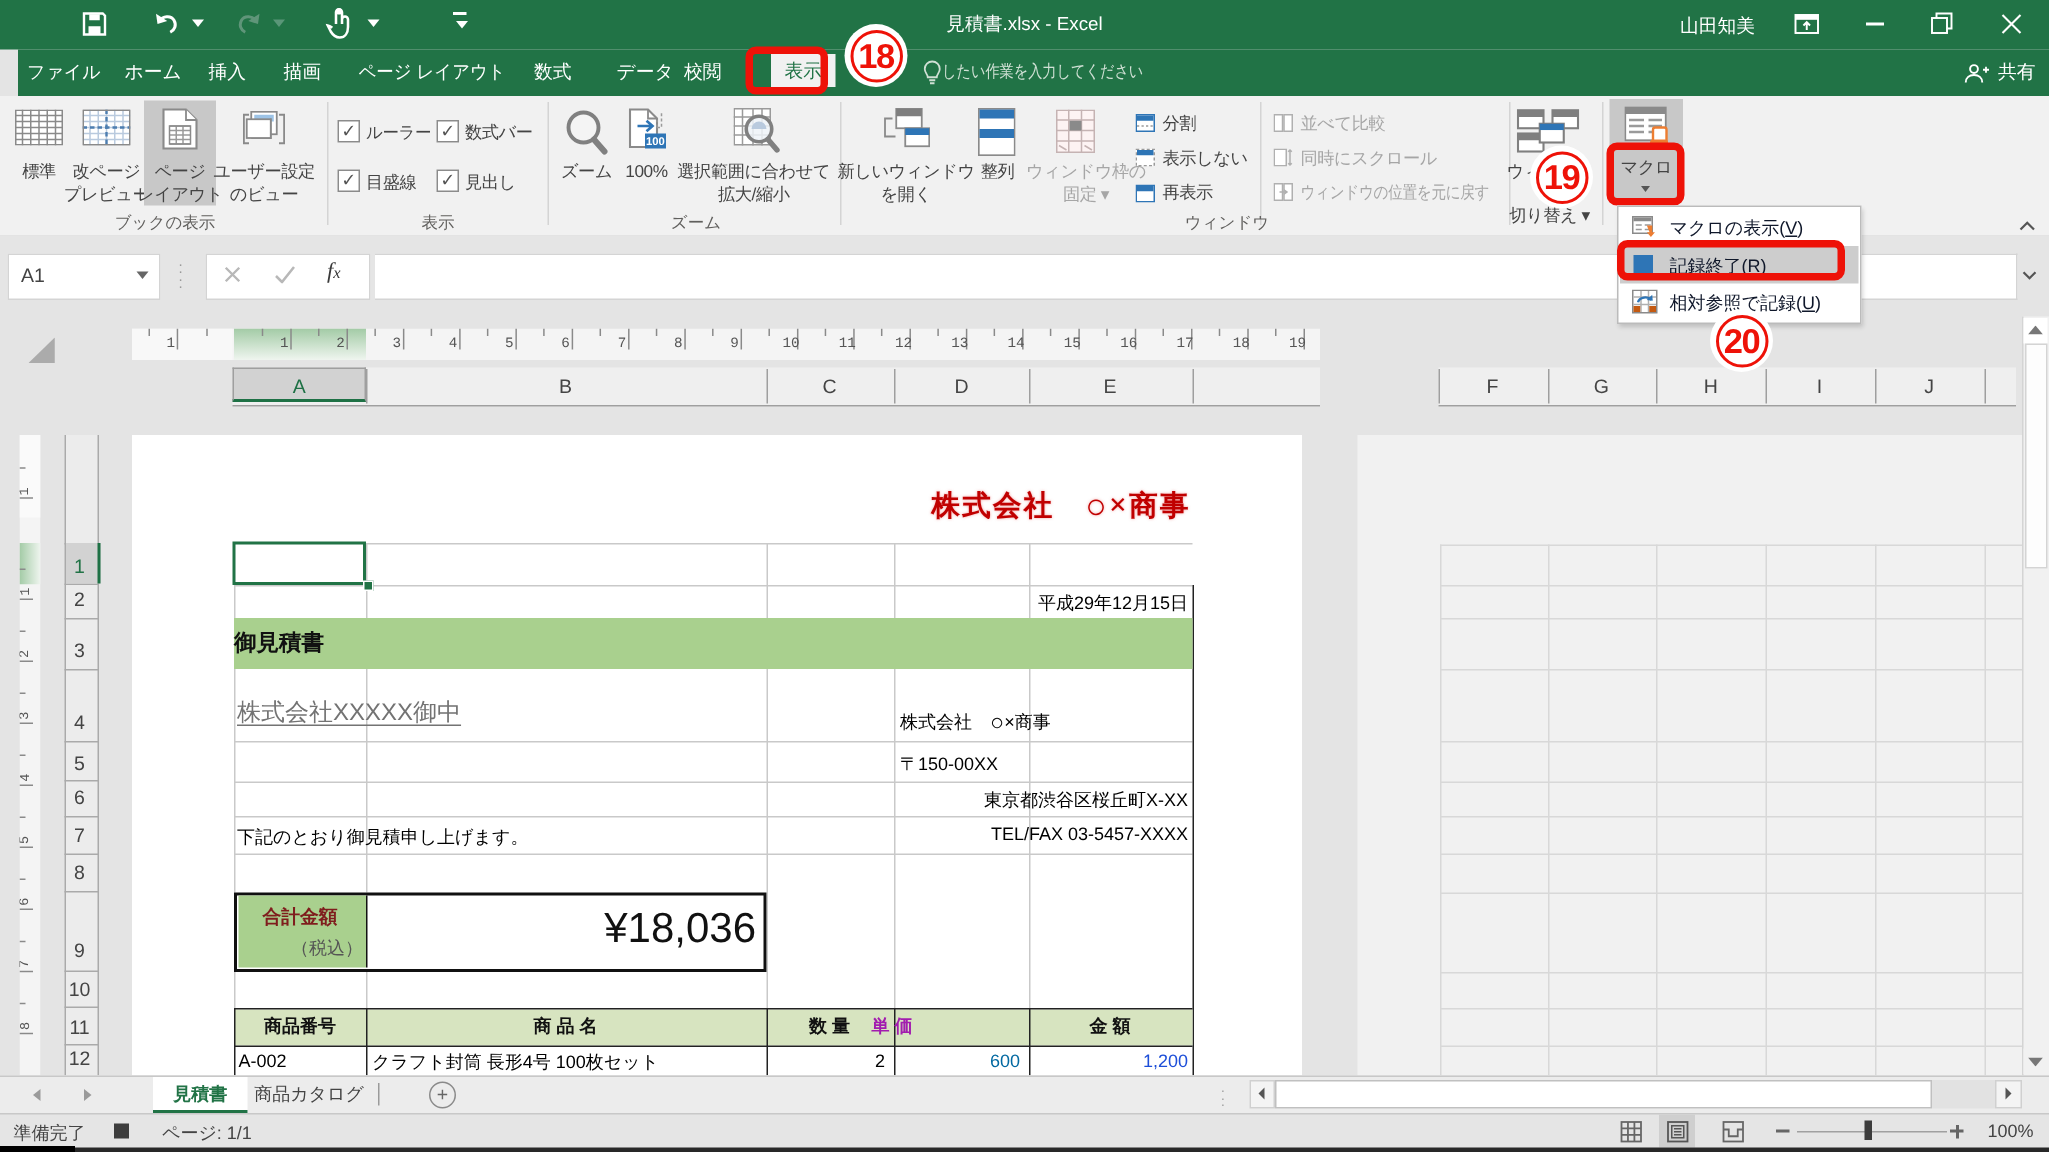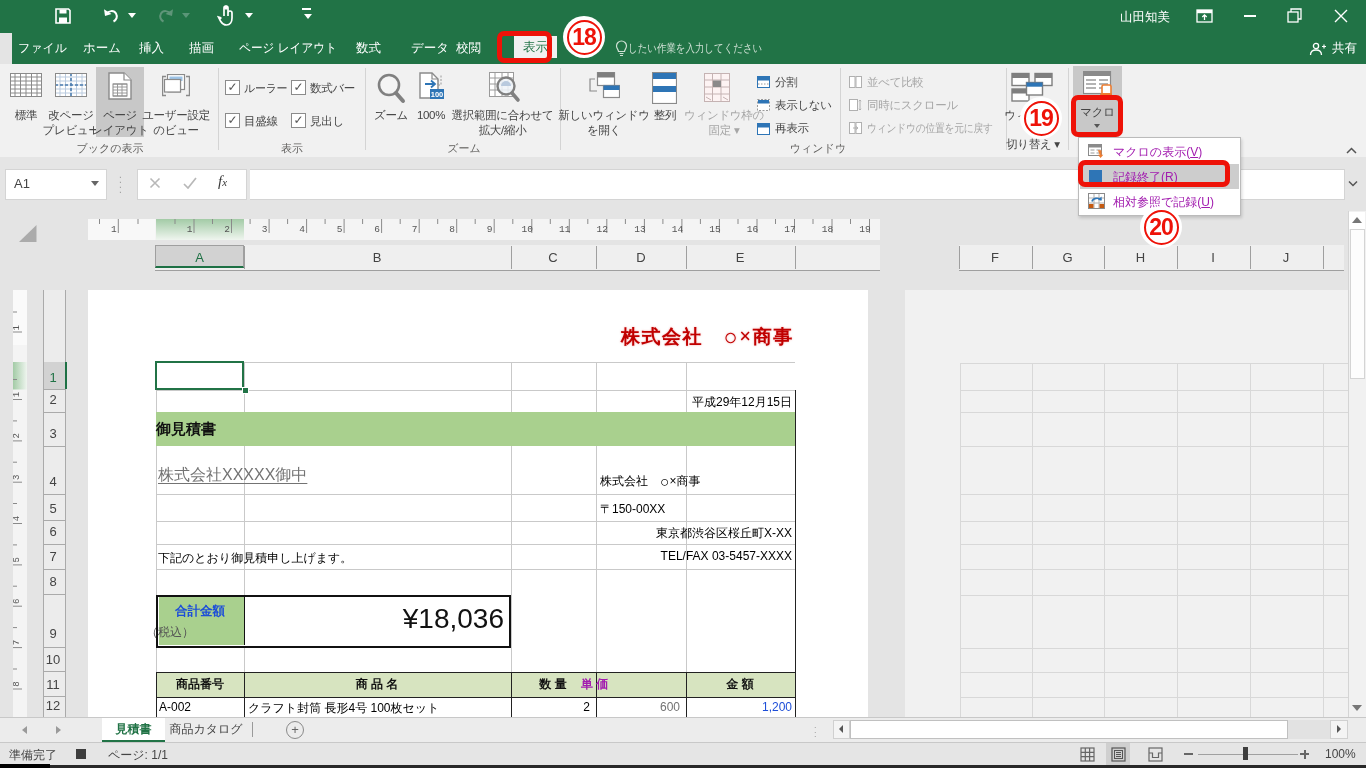--- a/index.html
+++ b/index.html
@@ -29,21 +29,21 @@
 
 #sheettabs{left:0;top:717px;width:1366px;height:25px;background:#ececec;border-top:1px solid #c8c8c8;}
 #statusbar{left:0;top:742px;width:1366px;height:23px;background:#e5e5e5;border-top:1px solid #c8c8c8;font-size:12px;color:#444;}
 #bottomstrip{left:0;top:764.5px;width:1366px;height:3.5px;background:#282828;}
 
 .redbox{position:absolute;border:5px solid #ee1208;border-radius:7px;}
 .numcirc{position:absolute;width:42px;height:42px;border-radius:50%;background:#fff;color:#ee1208;font-weight:bold;font-family:"Liberation Sans",sans-serif;font-size:23px;text-align:center;line-height:42px;letter-spacing:-1px;}
 .numcirc::after{content:"";position:absolute;left:3.5px;top:3.5px;right:3.5px;bottom:3.5px;border:2.2px solid #ee1208;border-radius:50%;}
 
 #macromenu{position:absolute;left:1078px;top:137px;width:161px;height:77px;background:#fff;border:1px solid #bbb;box-shadow:1px 2px 3px rgba(0,0,0,.16);}
-.mitem{position:absolute;left:1px;width:159px;height:25px;font-size:12px;color:#a21caf;}
+.mitem{position:absolute;left:1px;width:159px;height:25px;font-size:12px;color:#0f172a;}
 .mitem .txt{position:absolute;left:33px;top:5px;}
 </style>
 </head>
 <body>
 <div id="app">
   <div class="abs" id="titlebar">
     <svg class="abs" style="left:54px;top:7px" width="18" height="18" viewBox="0 0 18 18">
         <path d="M2 2h12.5L16 3.5V16H2z" fill="none" stroke="#fff" stroke-width="1.6"></path>
         <rect x="5" y="10.5" width="8" height="5.5" fill="#fff"></rect>
         <rect x="5.5" y="2.5" width="7" height="4" fill="#fff"></rect>
@@ -58,20 +58,21 @@
         <path d="M16 1.2 L15 8 L8.5 6 Z" fill="#5f9579"></path>
       </svg>
     <div class="abs" style="left:182px;top:13px;width:0;height:0;border-left:4px solid transparent;border-right:4px solid transparent;border-top:5px solid #5a9678"></div>
     <svg class="abs" style="left:217px;top:5px" width="18" height="22" viewBox="0 0 18 22">
         <path d="M7 11 V3.2 a2 2 0 0 1 4 0 V11 m0 -3 a2 2 0 0 1 4 0 v5 c0 4-2 7-5.5 7 c-3 0-4.5-1.5-6-4 L1.5 12 a6 6 0 0 1 3 1.5" fill="none" stroke="#fff" stroke-width="1.7"></path>
         <circle cx="9" cy="2.6" r="2.1" fill="#fff"></circle>
       </svg>
     <div class="abs" style="left:245px;top:13px;width:0;height:0;border-left:4px solid transparent;border-right:4px solid transparent;border-top:5px solid #fff"></div>
     <div class="abs" style="left:302px;top:8px;width:9px;height:2px;background:#fff"></div>
     <div class="abs" style="left:304px;top:14px;width:0;height:0;border-left:4.5px solid transparent;border-right:4.5px solid transparent;border-top:5px solid #fff"></div>
+    <div class="abs" style="left:0;top:8px;width:1366px;text-align:center;font-size:12.5px;color:#fff">見積書.xlsx  -  Excel</div>
     <div class="abs" style="left:1120px;top:9px;font-size:12.5px;color:#fff">山田知美</div>
     <svg class="abs" style="left:1196px;top:8px" width="17" height="16" viewBox="0 0 17 16">
         <rect x="1" y="2" width="15" height="12" fill="none" stroke="#fff" stroke-width="1.3"></rect>
         <rect x="1" y="2" width="15" height="3.2" fill="#fff"></rect>
         <path d="M8.5 12 V7 M6.3 9 L8.5 6.8 L10.7 9" stroke="#fff" stroke-width="1.3" fill="none"></path>
       </svg>
     <div class="abs" style="left:1244px;top:15px;width:12px;height:1.6px;background:#fff"></div>
     <svg class="abs" style="left:1287px;top:8px" width="15" height="15" viewBox="0 0 15 15">
         <rect x="1" y="4" width="10" height="10" fill="none" stroke="#fff" stroke-width="1.3"></rect>
         <path d="M4 4 V1 H14 V11 H11" fill="none" stroke="#fff" stroke-width="1.3"></path>
@@ -469,32 +470,32 @@
       <div class="abs" style="left:241.5px;top:186.5px;width:5px;height:5px;background:#217346;border:1px solid #fff"></div>
       <div class="abs" style="left:621px;top:124px;width:186px;font-family:'Liberation Serif',serif;font-weight:bold;font-size:19px;letter-spacing:1.5px;color:#c00000;white-space:nowrap;text-shadow:0 0 2px rgba(230,80,80,.55)">株式会社　<span style="font-size:1.25em;vertical-align:-0.09em">○</span><span style="font-size:1.1em">×</span>商事</div>
       <div class="abs" style="left:648px;top:194.3px;font-size:12px;color:#000;white-space:nowrap;width:144px;text-align:right">平成29年12月15日</div>
       <div class="abs" style="left:156px;top:212px;width:639px;height:34px;font-size:15px;font-weight:bold;color:#111;text-align:left;line-height:34px">御見積書</div>
       <div class="abs" style="left:158px;top:265px;font-size:16px;color:#737373;white-space:nowrap;text-decoration:underline;text-underline-offset:3px">株式会社XXXXX御中</div>
       <div class="abs" style="left:600px;top:272.5px;font-size:12px;color:#000;white-space:nowrap;">株式会社　<span style="font-size:1.3em;vertical-align:-0.1em">○</span>×商事</div>
       <div class="abs" style="left:600px;top:300.5px;font-size:12px;color:#000;white-space:nowrap;">〒150-00XX</div>
       <div class="abs" style="left:638px;top:325.3px;font-size:12px;color:#000;white-space:nowrap;width:154px;text-align:right">東京都渋谷区桜丘町X-XX</div>
       <div class="abs" style="left:158px;top:349.5px;font-size:12px;color:#000;white-space:nowrap;">下記のとおり御見積申し上げます。</div>
       <div class="abs" style="left:648px;top:349.3px;font-size:12px;color:#000;white-space:nowrap;width:144px;text-align:right">TEL/FAX 03-5457-XXXX</div>
-      <div class="abs" style="left:158px;top:403px;width:84px;font-size:12.5px;font-weight:bold;color:#1d4ed8;text-align:center">合計金額</div>
-      <div class="abs" style="left:146px;top:424px;width:84px;font-size:12px;color:#555;text-align:left">（税込）</div>
+      <div class="abs" style="left:158px;top:403px;width:84px;font-size:12.5px;font-weight:bold;color:#7f1d1d;text-align:center">合計金額</div>
+      <div class="abs" style="left:158px;top:424px;width:84px;font-size:12px;color:#555;text-align:right">（税込）</div>
       <div class="abs" style="left:250px;top:403px;width:254px;font-size:28px;color:#111;text-align:right">¥18,036</div>
       <div class="abs" style="left:140px;top:475.5px;width:120px;font-size:12px;font-weight:bold;color:#111;text-align:center">商品番号</div>
       <div class="abs" style="left:317px;top:475.5px;width:120px;font-size:12px;font-weight:bold;color:#111;text-align:center">商 品 名</div>
       <div class="abs" style="left:493px;top:475.5px;width:120px;font-size:12px;font-weight:bold;color:#111;text-align:center">数 量</div>
       <div class="abs" style="left:581px;top:475.5px;width:120px;font-size:12px;font-weight:bold;color:#a21caf;">単 価</div>
       <div class="abs" style="left:680px;top:475.5px;width:120px;font-size:12px;font-weight:bold;color:#111;text-align:center">金 額</div>
       <div class="abs" style="left:159px;top:499.5px;font-size:12px;color:#000;white-space:nowrap;">A-002</div>
       <div class="abs" style="left:248px;top:499.5px;font-size:12px;color:#000;white-space:nowrap;">クラフト封筒 長形4号 100枚セット</div>
       <div class="abs" style="left:500px;top:499.5px;font-size:12px;color:#000;white-space:nowrap;width:90px;text-align:right">2</div>
-      <div class="abs" style="left:590px;top:499.5px;font-size:12px;color:#737373;white-space:nowrap;width:90px;text-align:right">600</div>
+      <div class="abs" style="left:590px;top:499.5px;font-size:12px;color:#0369a1;white-space:nowrap;width:90px;text-align:right">600</div>
       <div class="abs" style="left:698px;top:499.5px;font-size:12px;color:#1d4ed8;white-space:nowrap;width:94px;text-align:right">1,200</div>
     <div class="abs" style="left:959.5px;top:163px;width:1px;height:354px;background:#d8d8d8"></div>
       <div class="abs" style="left:1031.5px;top:163px;width:1px;height:354px;background:#d8d8d8"></div>
       <div class="abs" style="left:1104px;top:163px;width:1px;height:354px;background:#d8d8d8"></div>
       <div class="abs" style="left:1177px;top:163px;width:1px;height:354px;background:#d8d8d8"></div>
       <div class="abs" style="left:1249.5px;top:163px;width:1px;height:354px;background:#d8d8d8"></div>
       <div class="abs" style="left:1322.5px;top:163px;width:1px;height:354px;background:#d8d8d8"></div>
       <div class="abs" style="left:959.5px;top:163px;width:388.5px;height:1px;background:#d8d8d8"></div>
       <div class="abs" style="left:959.5px;top:189.5px;width:388.5px;height:1px;background:#d8d8d8"></div>
       <div class="abs" style="left:959.5px;top:212px;width:388.5px;height:1px;background:#d8d8d8"></div>

